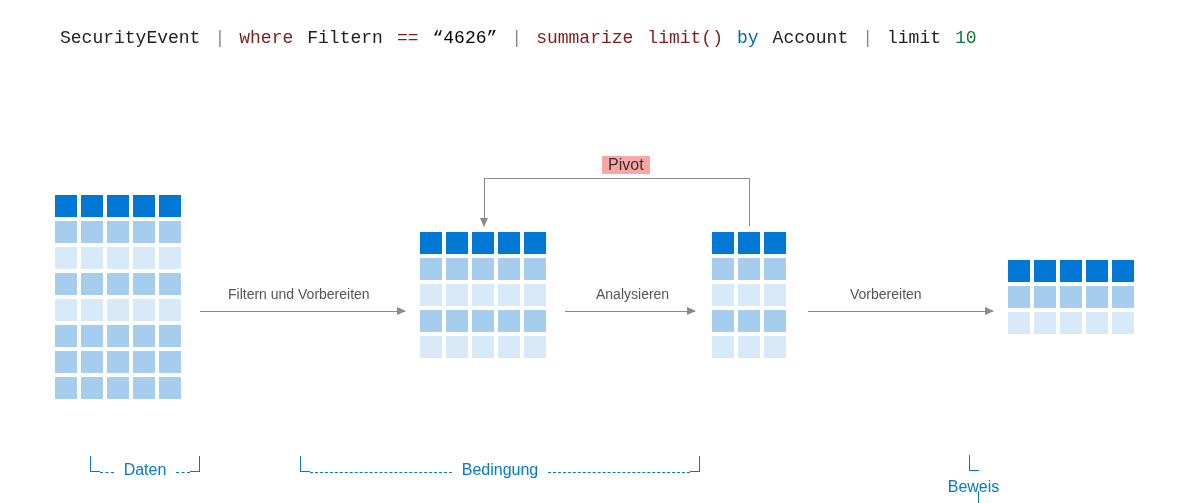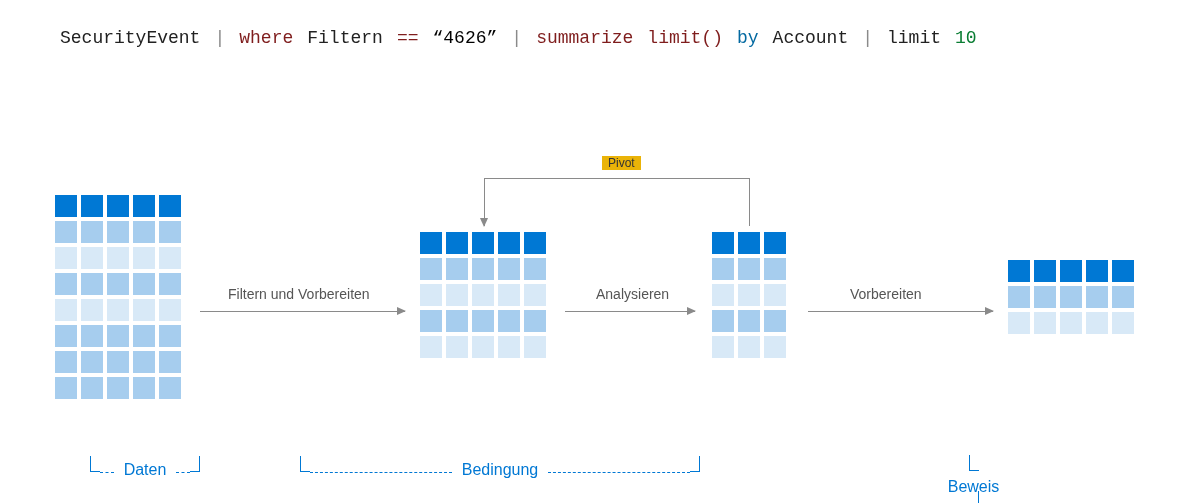--- a/index.html
+++ b/index.html
@@ -100,23 +100,23 @@
     left: -5px;
     bottom: -1px;
     border-top: 9px solid #8a8a8a;
     border-left: 4.5px solid transparent;
     border-right: 4.5px solid transparent;
   }
   #pivot-label {
     position: absolute;
     left: 602px;
     top: 156px;
-    font-size: 12px;
+    font-size: 16px;
     color: #333;
-    background: #eab308;
+    background: #fca5a5;
     padding: 0 6px;
   }
 
   
   .section {
     position: absolute;
     top: 455px;
     display: flex;
     align-items: center;
     color: #0078d4;

